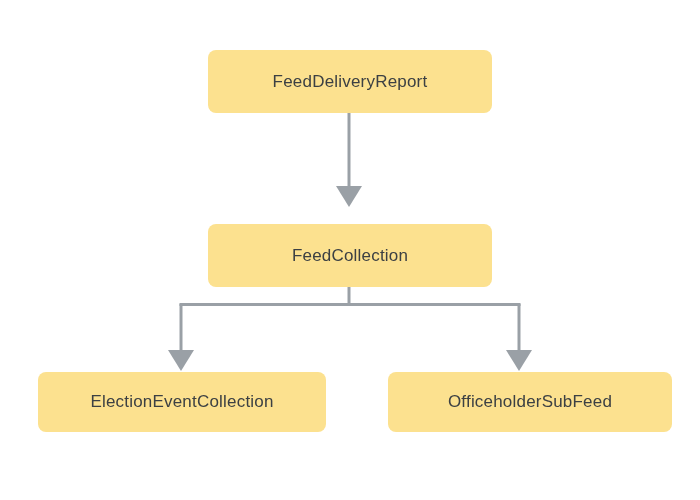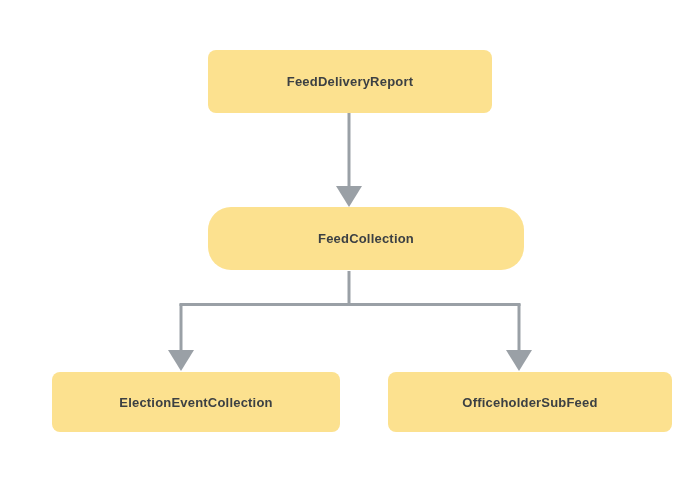--- a/index.html
+++ b/index.html
@@ -25,29 +25,29 @@
     top: 0;
   }
   .node {
     position: absolute;
     background: var(--node-fill, #FCE18F);
     color: var(--node-text, #3C4043);
     border-radius: 8px;
     display: flex;
     align-items: center;
     justify-content: center;
-    font-weight: 700;
-    font-size: 13px;
+    font-weight: 400;
+    font-size: 17px;
     letter-spacing: 0.2px;
     text-align: center;
     box-sizing: border-box;
   }
   .node-root        { left: 208px; top: 50px;  width: 284px; height: 63px; }
-  .node-middle      { left: 208px; top: 207px; width: 316px; height: 63px; border-radius: 23px; }
-  .node-leaf-left   { left: 52px;  top: 372px; width: 288px; height: 60px; }
+  .node-middle      { left: 208px; top: 224px; width: 284px; height: 63px; }
+  .node-leaf-left   { left: 38px;  top: 372px; width: 288px; height: 60px; }
   .node-leaf-right  { left: 388px; top: 372px; width: 284px; height: 60px; }
 </style>
 </head>
 <body style="background: rgb(255, 255, 255);">
 
 <div class="canvas">
 
   <svg class="edges" width="700" height="500" viewBox="0 0 700 500">
 
     <line x1="349" y1="113" x2="349" y2="188" stroke-width="3" stroke="#9AA0A6"></line>

